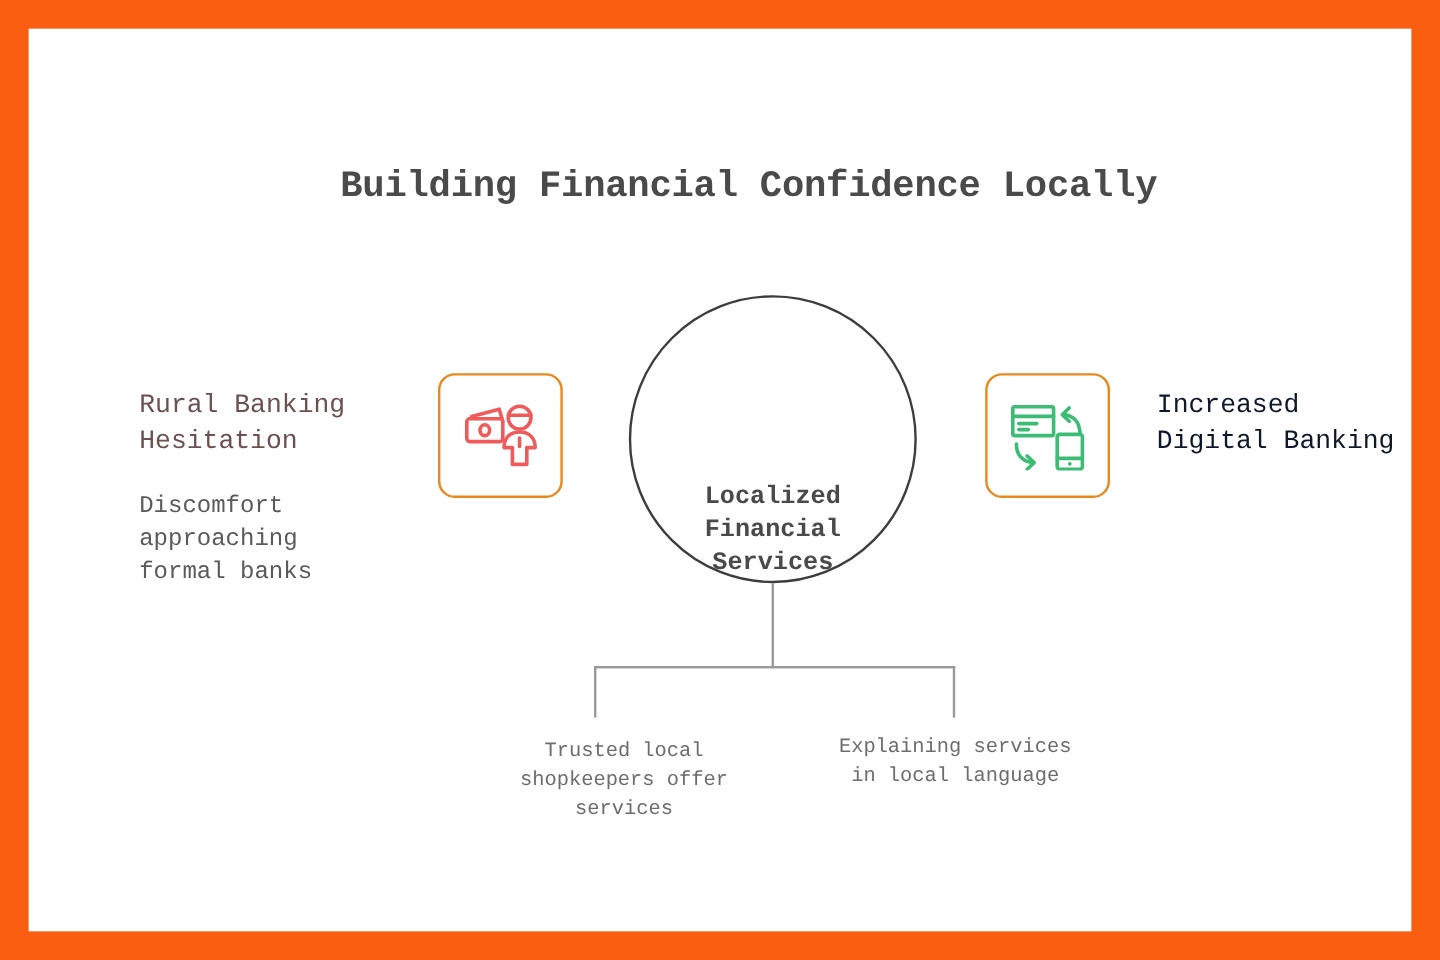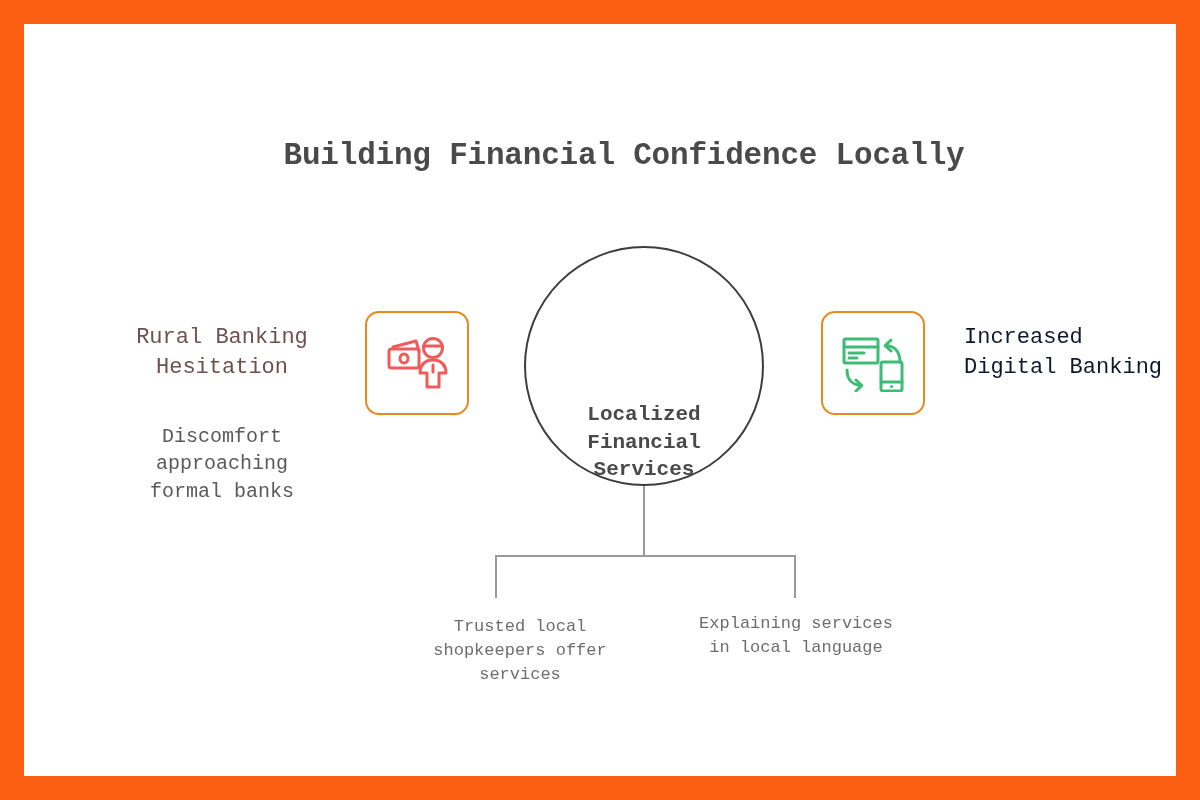--- a/index.html
+++ b/index.html
@@ -99,32 +99,32 @@
     background: #ffffff;
     display: flex;
     align-items: center;
     justify-content: center;
   }
   #icon-box-left  { left: 341px; top: 287px; }
   #icon-box-right { left: 797px; top: 287px; }
 
   
   .side-block { position: absolute; }
-  #side-left  { left: 92px;  top: 299px; width: 212px; text-align: center; }
+  #side-left  { left: 92px;  top: 299px; width: 212px; text-align: left; }
   #side-right { left: 940px; top: 299px; width: 212px; text-align: left;  }
 
   .side-heading {
     font-size: 22px;
     line-height: 1.36;
   }
   #side-left  .side-heading { color: #6C5150; }
   #side-right .side-heading { color: #0f172a; }
 
   .side-desc {
-    margin-top: 40px;
+    margin-top: 26px;
     font-size: 20px;
     line-height: 1.38;
     color: #5a5a5a;
   }
 </style>
 </head>
 <body>
 
 <div id="frame">
   <div id="canvas">

